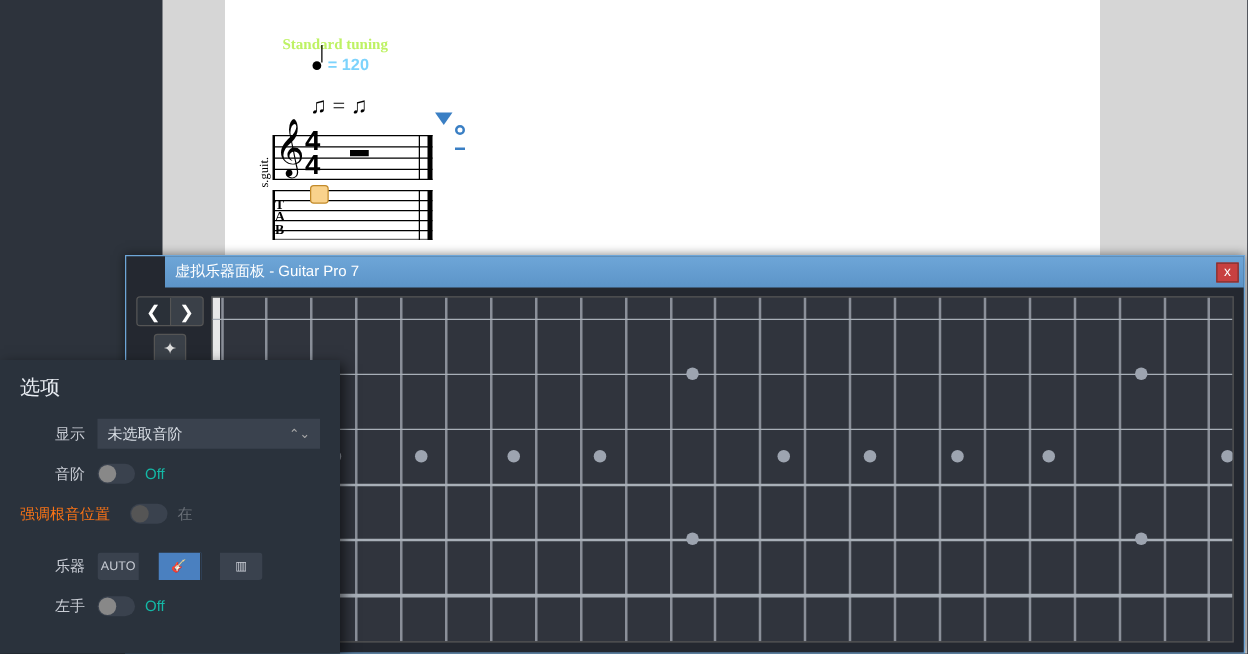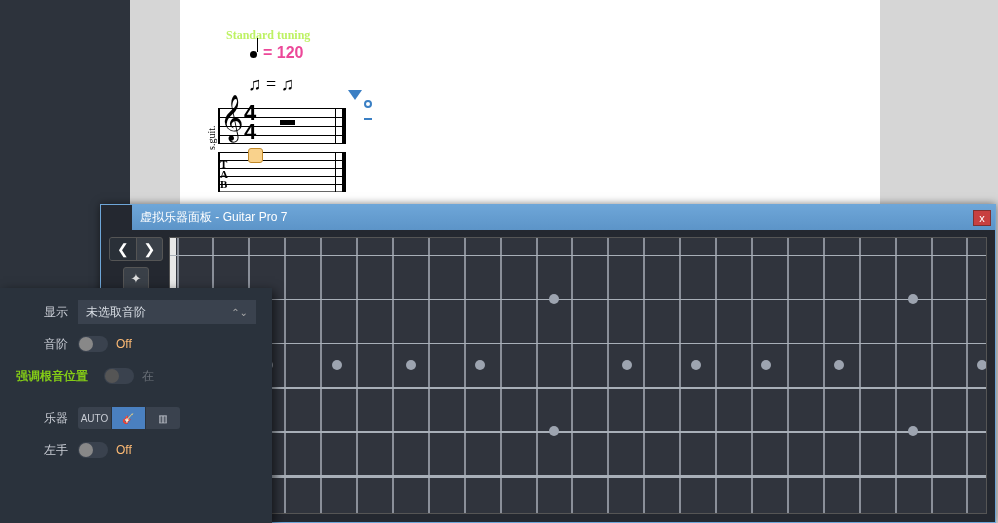--- a/index.html
+++ b/index.html
@@ -2,21 +2,21 @@
 <html><head>
 <meta charset="utf-8">
 <style>
   * { margin: 0; padding: 0; box-sizing: border-box; font-family: "Microsoft YaHei", Arial, sans-serif; }
   body { width: 998px; height: 523px; background: #2d333c; overflow: hidden; position: relative; }
 
   
   .doc-bg { position: absolute; left: 130px; top: 0; width: 868px; height: 523px; background: #d6d6d6; }
   .page { position: absolute; left: 180px; top: 0; width: 700px; height: 210px; background: #ffffff; }
   .tuning-label { position: absolute; left: 226px; top: 28px; font-size: 12px; font-family: "Times New Roman", serif; font-weight: bold; color: #bef264; }
-  .tempo { position: absolute; left: 250px; top: 44px; font-size: 16px; font-family: "Times New Roman", serif; font-weight: bold; color: #ec4899; }
+  .tempo { position: absolute; left: 250px; top: 44px; font-size: 13px; font-family: "Times New Roman", serif; font-weight: bold; color: #7dd3fc; }
   .tempo .note { display: inline-block; width: 7px; height: 7px; background: #000; border-radius: 50%; position: relative; margin-right: 2px; }
   .tempo .note::after { content: ""; position: absolute; right: -1px; top: -13px; width: 1px; height: 14px; background: #000; }
 
   
   .swing { position: absolute; left: 248px; top: 74px; font-size: 18px; color: #000; font-family: serif; }
 
   
   .staff { position: absolute; left: 218px; top: 108px; width: 128px; height: 36px; border-left: 2px solid #000; }
   .staff .sl { height: 9px; border-top: 1px solid #000; }
   .staff .sl:last-child { border-bottom: 1px solid #000; }
@@ -59,30 +59,30 @@
   .string-line { position: absolute; left: 0; right: 0; height: 1px; background: #a8afb8; }
   .string-line.thick2 { height: 2px; }
   .string-line.thick3 { height: 3px; }
   .inlay { position: absolute; width: 10px; height: 10px; background: #9da4b0; border-radius: 50%; transform: translate(-50%, -50%); }
 
   
   .options-popup { position: absolute; left: 0; top: 288px; width: 272px; height: 235px; background: #2a323c; box-shadow: 3px 3px 10px rgba(0,0,0,0.6); padding: 12px 16px; color: #d8dde4; font-size: 13px; }
   .options-popup h3 { font-size: 16px; font-weight: normal; color: #e8ecf2; margin-bottom: 14px; }
   .opt-row { display: flex; align-items: center; margin-bottom: 8px; min-height: 24px; }
   .opt-row .lbl { width: 62px; text-align: right; padding-right: 10px; color: #c8ccd4; font-size: 12px; }
-  .opt-row .lbl.dim { color: #84cc16; font-weight: bold; }
+  .opt-row .lbl.dim { color: #f97316; }
   .dropdown { flex: 1; background: #3a424e; border: none; height: 24px; display: flex; align-items: center; justify-content: space-between; padding: 0 8px; font-size: 12px; color: #d8dde4; cursor: pointer; }
   .dropdown .chev { font-size: 10px; color: #aaa; }
   .toggle { width: 30px; height: 16px; background: #3a424e; border-radius: 8px; position: relative; cursor: pointer; margin-right: 8px; }
   .toggle .knob { position: absolute; left: 1px; top: 1px; width: 14px; height: 14px; background: #888; border-radius: 50%; }
   .toggle.dim .knob { background: #555; }
-  .tval { font-size: 12px; color: #fdba74; }
+  .tval { font-size: 12px; color: #14b8a6; }
   .tval.dim { color: #6a7078; }
   .scale-dim { flex:1; text-align:center; font-size:12px; color:#6a7078; padding:4px 0; }
-  .seg { display: flex; border-radius: 3px; overflow: hidden; }
+  .seg { display: flex; border-radius: 3px; overflow: hidden; gap: 15px; }
   .seg div { width: 34px; height: 22px; background: #3a424e; display: flex; align-items: center; justify-content: center; font-size: 10px; color: #c8ccd4; border-right: 1px solid #2a323c; cursor: pointer; }
   .seg div.active { background: #4a80c0; color: #fff; }
   .seg div:last-child { border-right: none; }
 </style>
 </head>
 <body>
 
 <div class="doc-bg"></div>
 <div class="page"></div>
 <div class="tuning-label">Standard tuning</div>
@@ -173,20 +173,21 @@
       <div class="inlay" style="left: 64.5%; top: 46%;"></div>
       <div class="inlay" style="left: 73%; top: 46%;"></div>
       <div class="inlay" style="left: 82%; top: 46%;"></div>
       <div class="inlay" style="left: 91%; top: 22%;"></div>
       <div class="inlay" style="left: 91%; top: 70%;"></div>
       <div class="inlay" style="left: 99.5%; top: 46%;"></div>
     </div>
 </div>
 
 <div class="options-popup">
+  <h3>选项</h3>
 
   <div class="opt-row">
     <div class="lbl">显示</div>
     <div class="dropdown">
       <span>未选取音阶</span>
       <span class="chev">⌃⌄</span>
     </div>
   </div>
 
   <div class="opt-row">

